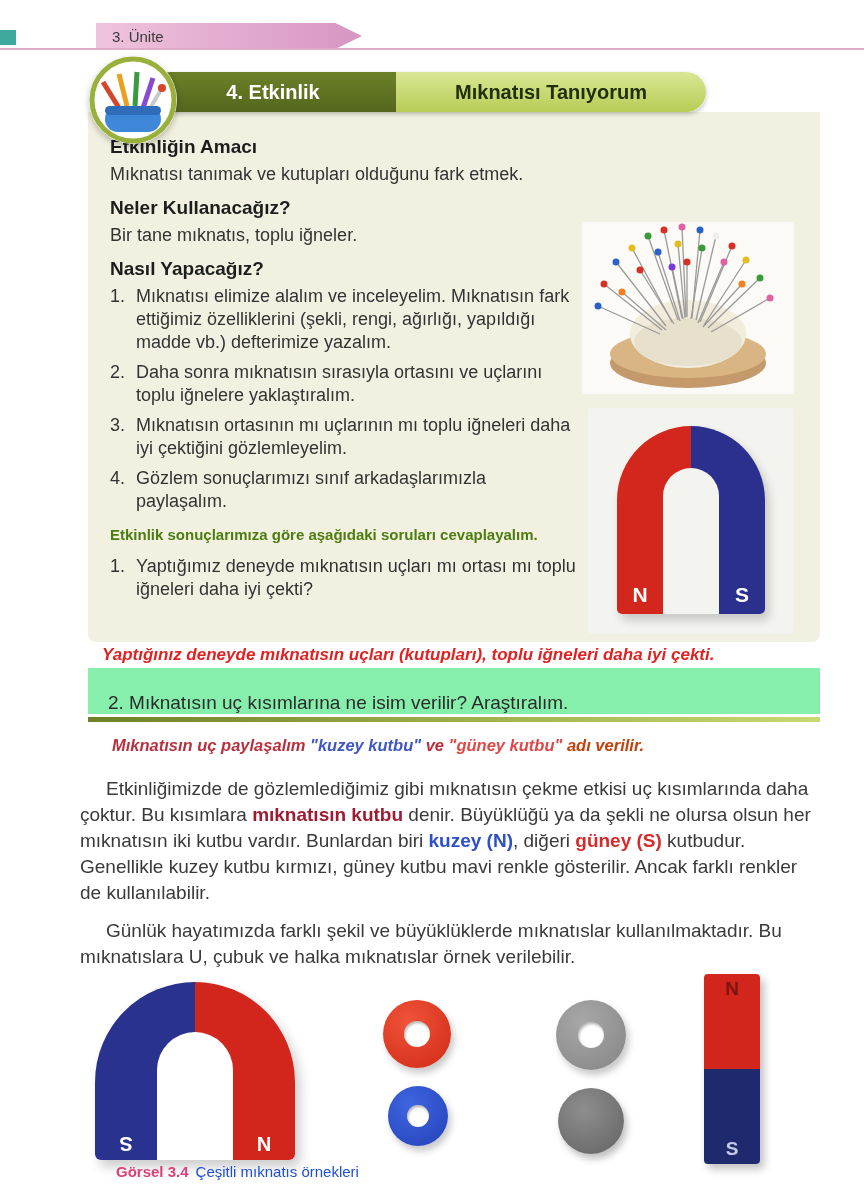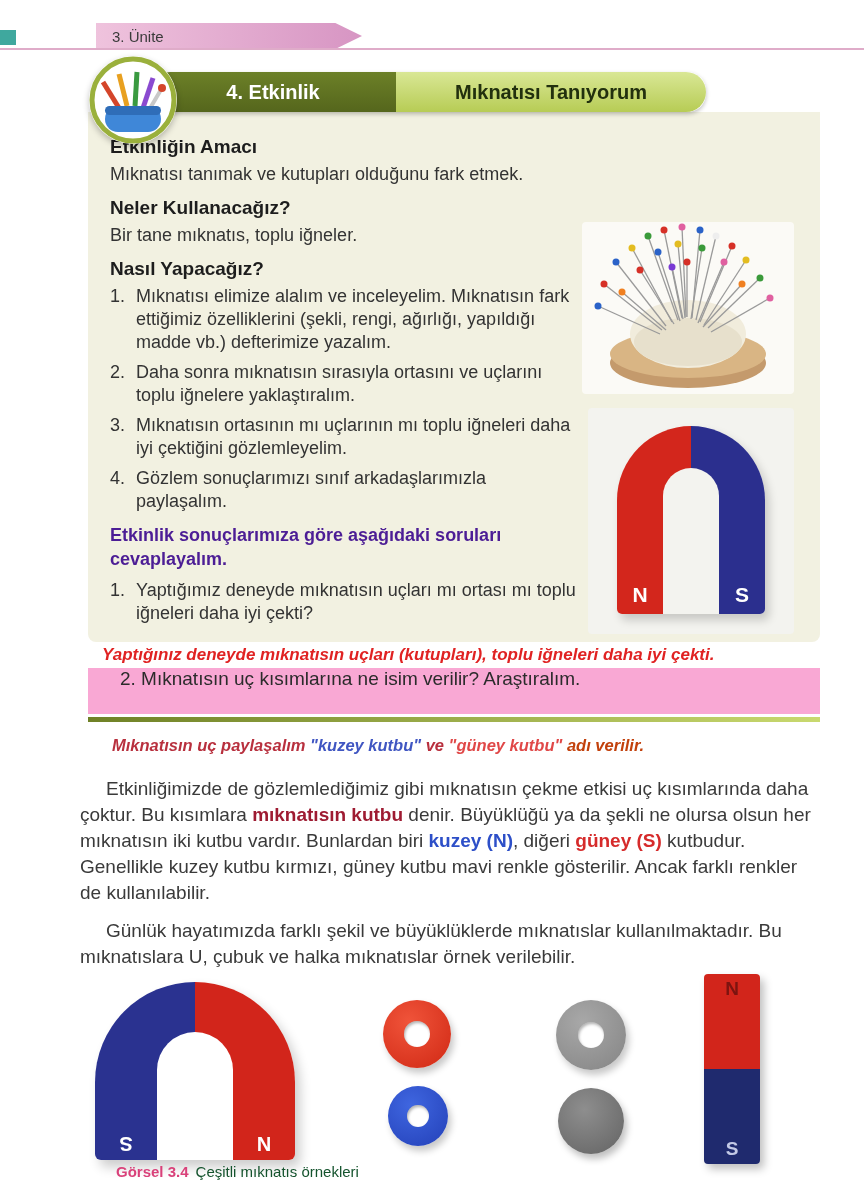--- a/index.html
+++ b/index.html
@@ -18,21 +18,21 @@
 
   
   .activity-card { position:absolute; left:88px; top:112px; width:732px; height:530px;
     background:#f2f1e1; border-radius:0 0 8px 8px; }
   .card-text { padding:24px 0 0 22px; width:484px; }
   .act-h { font-size:19px; font-weight:bold; color:#1d1d1d; margin:11px 0 5px; }
   .act-h.first { margin-top:0; }
   .act-p { font-size:18px; line-height:23px; color:#333; margin:0 0 2px; }
   .step { display:flex; width:466px; margin-bottom:7px; font-size:18px; line-height:23px; color:#333; }
   .step .num { flex:0 0 26px; }
-  .concl { font-size:18px; line-height:24px; font-weight:bold; color:#4c1d95; width:482px; margin:10px 0 8px; }
+  .concl { font-size:15px; line-height:24px; font-weight:bold; color:#4d7c0f; width:482px; margin:10px 0 8px; }
   .q1 { margin-top:2px; }
 
   
   .photo { position:absolute; border-radius:4px; overflow:hidden; }
   .cushion-photo { right:26px; top:110px; width:212px; height:172px; background:#fbfaf6; }
   .magnet-photo { right:26px; top:296px; width:206px; height:226px; background:#f3f3ef; }
 
   .u-mag { position:relative; width:148px; height:188px; margin:18px auto 0; }
   .u-arch { position:absolute; inset:0; border-radius:74px 74px 5px 5px;
     background:linear-gradient(90deg,#d3261c 50%, #2b2f8e 50%);
@@ -52,21 +52,21 @@
   .banner-light { flex:1; background:linear-gradient(180deg,#d9e795,#b7cc55);
     border-radius:0 20px 20px 0; display:flex; align-items:center; justify-content:center; }
   .banner-light span { color:#22300e; font-size:20px; font-weight:bold; }
   .badge { position:absolute; left:89px; top:56px; width:88px; height:88px; border-radius:50%;
     box-shadow:0 3px 6px rgba(0,0,0,.25); background:#fff; }
 
   
   .answer1 { position:absolute; left:102px; top:645px; width:710px;
     font-size:17px; font-weight:bold; font-style:italic; color:#e02222; }
   .q2box { position:absolute; left:88px; top:668px; width:732px; height:46px;
-    background:#f9a8d4; display:flex; align-items:flex-start; padding-left:32px;
+    background:#86efac; display:flex; align-items:flex-end; padding-left:20px;
     font-size:19px; color:#2b2b2b; }
   .green-bar { position:absolute; left:88px; top:717px; width:732px; height:5px;
     background:linear-gradient(90deg,#6f8126,#c9d96f); }
   .answer2 { position:absolute; left:112px; top:736px; width:700px;
     font-size:16.5px; font-weight:bold; font-style:italic; color:#b8303e; }
 
   
   .bodytext { position:absolute; left:80px; top:776px; width:742px; }
   .para { font-size:19px; line-height:26px; color:#3a3a3a; text-indent:26px; margin-bottom:12px; }
 
@@ -99,21 +99,21 @@
   .bar-mag { position:absolute; left:704px; top:974px; width:56px; height:190px; border-radius:4px;
     background:linear-gradient(180deg,#d2251b 50%, #1f2a6e 50%);
     box-shadow:4px 5px 9px rgba(0,0,0,.25); }
   .bar-n { position:absolute; top:4px; left:0; width:100%; text-align:center;
     font-size:19px; font-weight:bold; color:#7c1410; }
   .bar-s { position:absolute; bottom:4px; left:0; width:100%; text-align:center;
     font-size:19px; font-weight:bold; color:#c3c9e6; }
 
   .caption { position:absolute; left:116px; top:1163px; font-size:15px; white-space:nowrap; }
   .cap-label { font-weight:bold; color:#d9417a; margin-right:7px; }
-  .cap-text { color:#14532d; }
+  .cap-text { color:#1d4ed8; }
 
   svg { display:block; }
 </style>
 </head>
 <body>
 
 <div class="page">
 
   <div class="corner-mark"></div>
   <div class="unit-ribbon">

